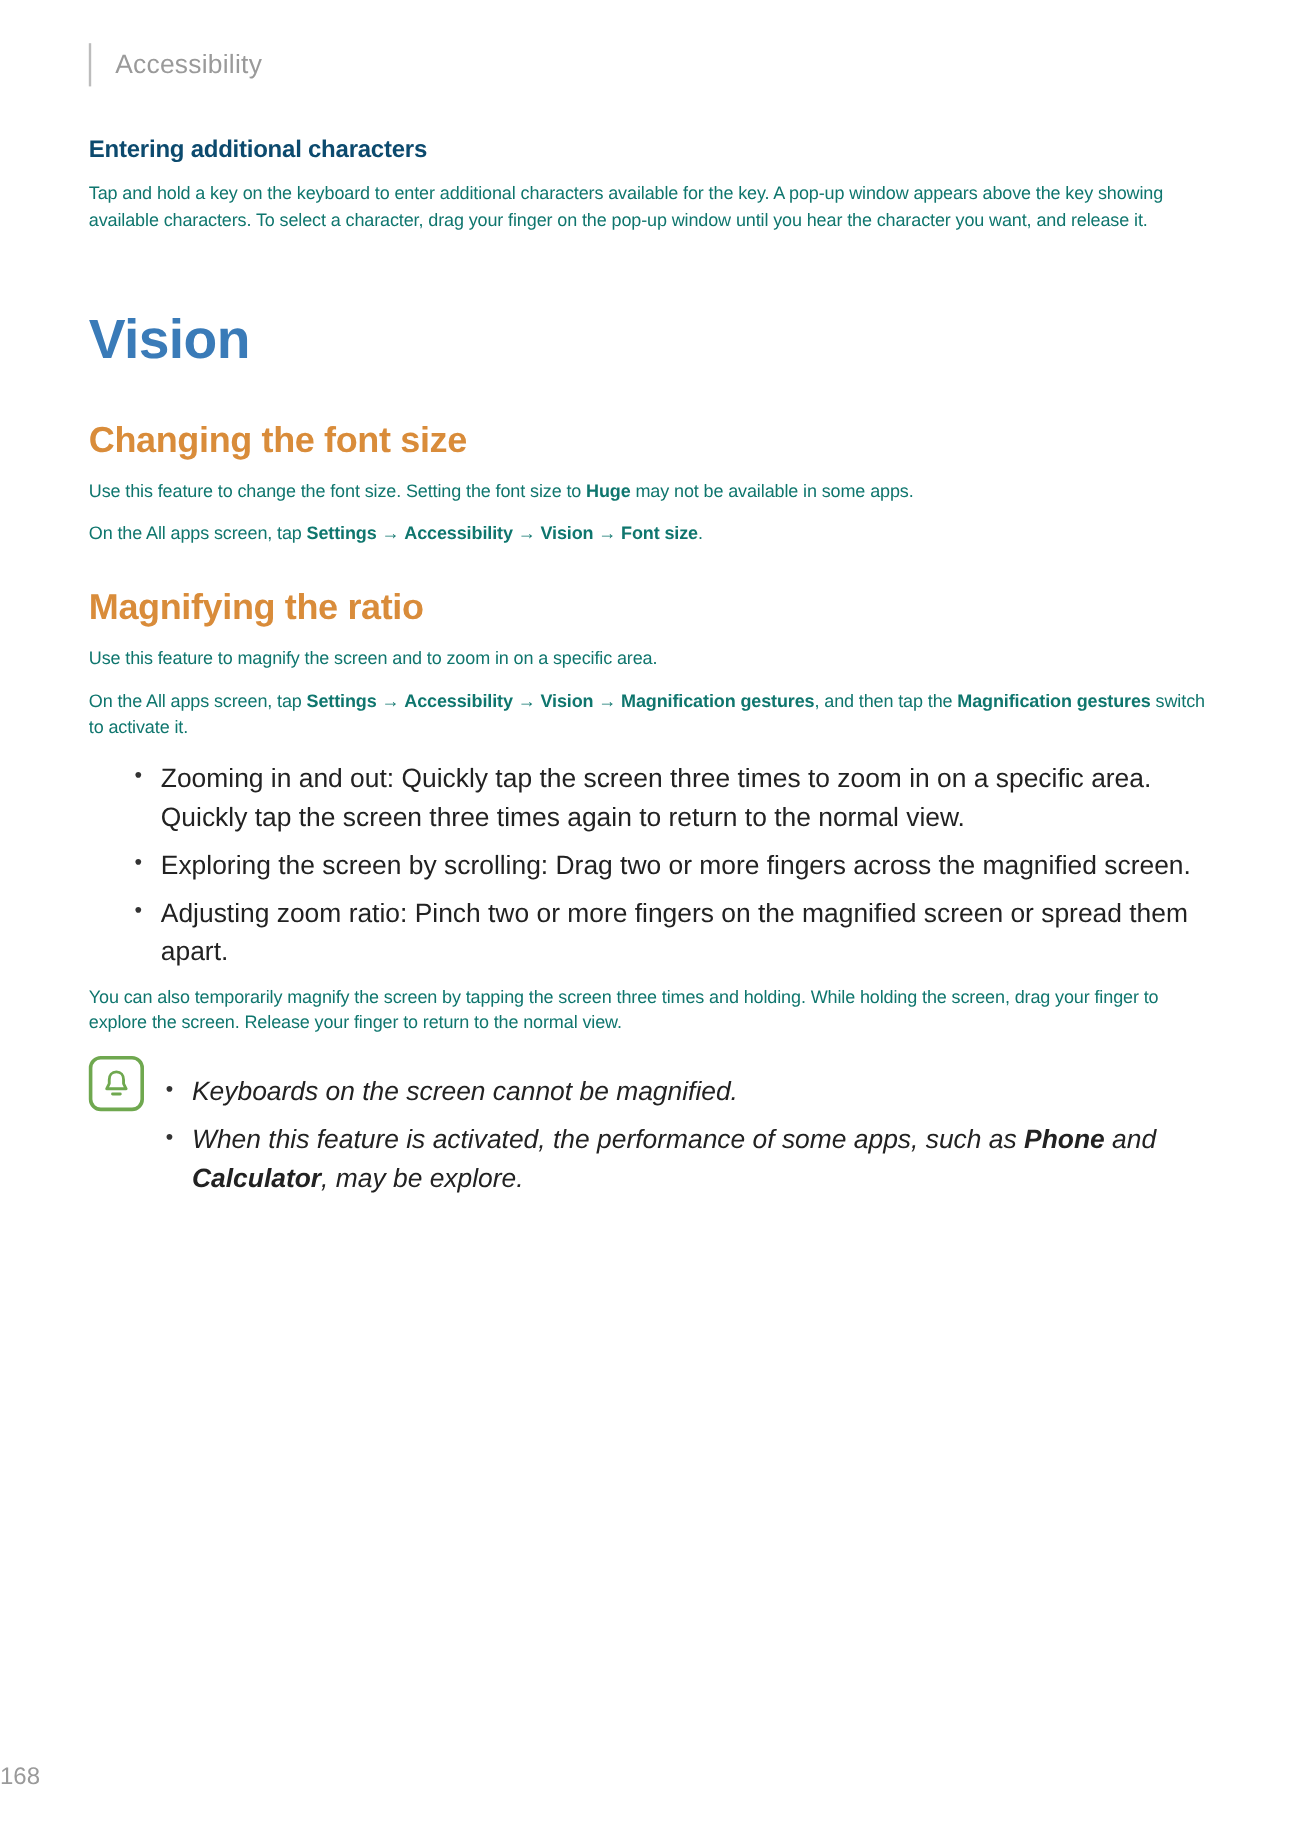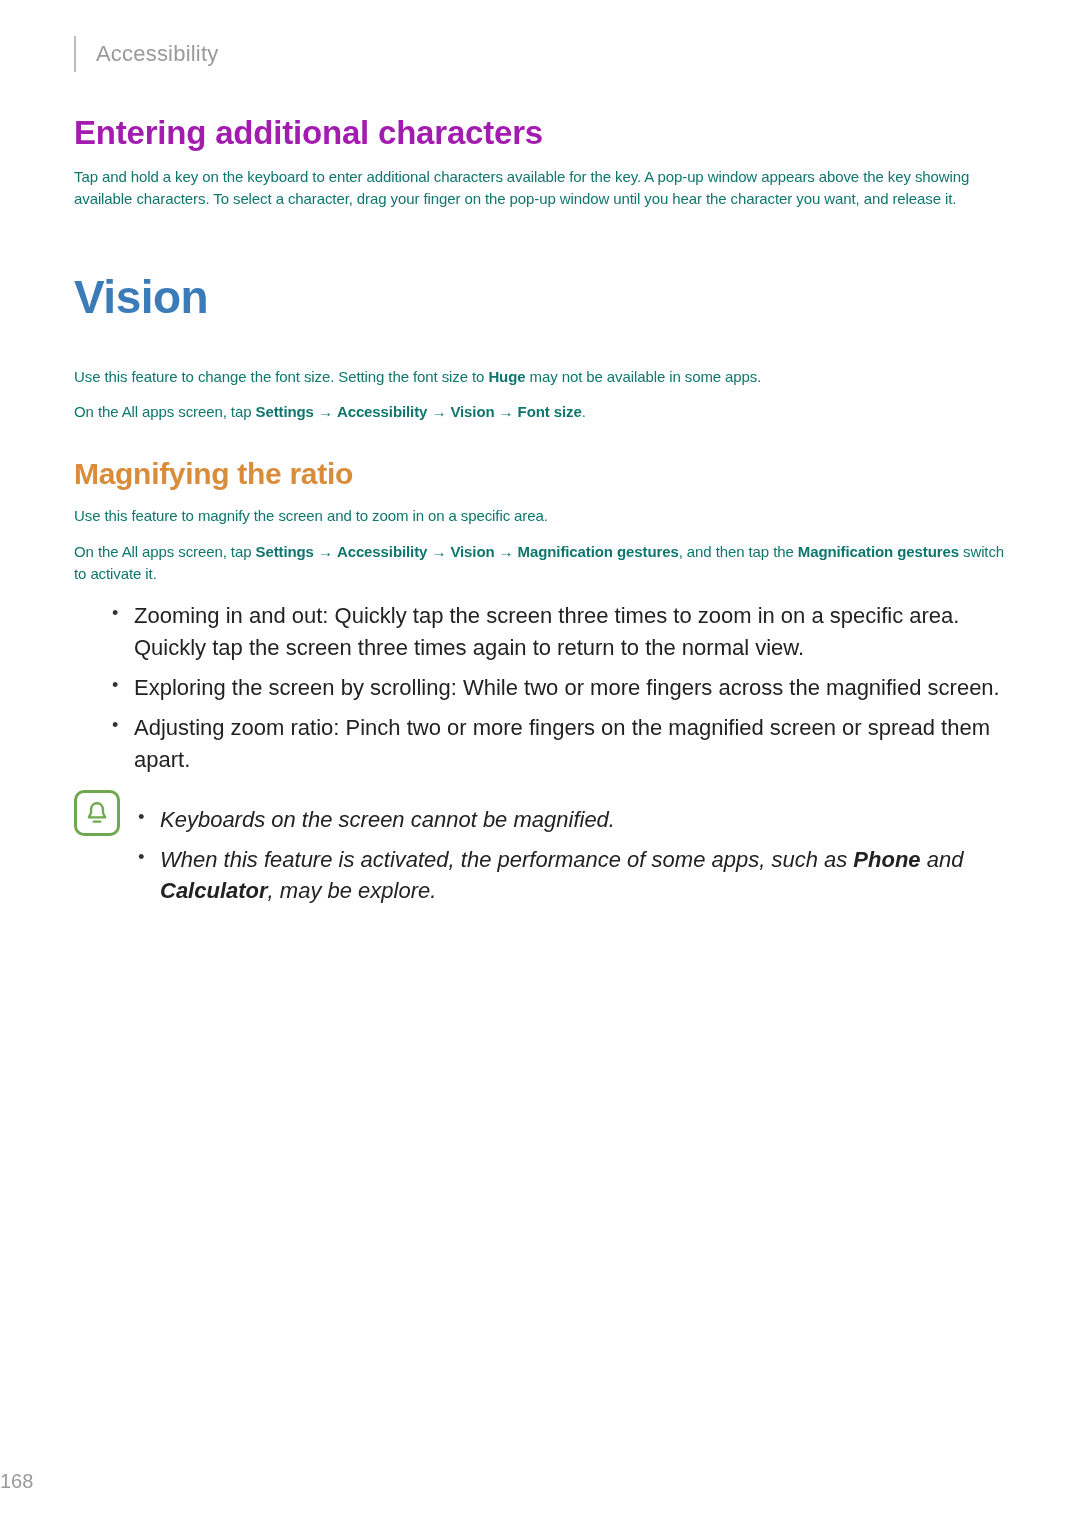--- a/index.html
+++ b/index.html
@@ -1,21 +1,21 @@
 <!DOCTYPE html>
 <html><head>
 <meta charset="utf-8">
 <style>
   * { box-sizing: border-box; margin: 0; padding: 0; }
   html, body { width: 1080px; height: 1527px; background: #ffffff; font-family: "Segoe UI", "Helvetica Neue", Arial, sans-serif; color: #222; }
   .page { padding: 36px 74px 0 74px; position: relative; height: 100%; }
   .header { display: flex; align-items: center; height: 36px; margin-bottom: 42px; }
   .header-bar { width: 2px; height: 36px; background: #bcbcbc; margin-right: 20px; }
   .header-text { color: #9a9a9a; font-size: 22px; letter-spacing: 0.2px; }
-  .h3 { font-weight: 700; font-size: 33px; color: #a21caf; margin-bottom: 14px; letter-spacing: -0.2px; }
+  .h3 { font-weight: 700; font-size: 20px; color: #0c4a6e; margin-bottom: 14px; letter-spacing: -0.2px; }
   .body-text { font-size: 15px; line-height: 1.45; color: #0f766e; letter-spacing: -0.1px; }
   .para { margin-bottom: 14px; }
   .h1 { font-weight: 700; color: #3a7bb8; font-size: 46px; margin-top: 60px; margin-bottom: 42px; letter-spacing: -0.5px; }
   .h2 { font-weight: 700; color: #d98c3a; font-size: 30px; margin-bottom: 14px; margin-top: 10px; letter-spacing: -0.3px; }
   .bold { font-weight: 700; }
   ul.bullets { list-style: none; padding-left: 38px; margin: 16px 0 12px 0; }
   ul.bullets > li { position: relative; font-size: 22px; line-height: 1.45; margin-bottom: 8px; padding-left: 22px; }
   ul.bullets > li::before { content: "•"; position: absolute; left: 0; top: 0; color: #333; font-size: 18px; }
   .note-block { display: flex; align-items: flex-start; margin-top: 6px; }
   .note-icon { width: 46px; height: 46px; flex: 0 0 46px; border: 3px solid #6fa84f; border-radius: 10px; display: flex; align-items: center; justify-content: center; margin-right: 18px; margin-top: 2px; }
@@ -36,39 +36,41 @@
   </div>
 
   <div class="section">
     <div class="h3">Entering additional characters</div>
     <div class="body-text para">Tap and hold a key on the keyboard to enter additional characters available for the key. A pop-up window appears above the key showing available characters. To select a character, drag your finger on the pop-up window until you hear the character you want, and release it.</div>
   </div>
 
   <div class="h1">Vision</div>
 
   <div class="section">
+    <div class="h2">Changing the font size</div>
     <div class="body-text para">
       <span>Use this feature to change the font size. Setting the font size to </span><span class="bold">Huge</span><span> may not be available in some apps.</span>
     </div>
     <div class="body-text para">
       <span>On the All apps screen, tap </span><span class="bold">Settings</span><span> → </span><span class="bold">Accessibility</span><span> → </span><span class="bold">Vision</span><span> → </span><span class="bold">Font size</span><span>.</span>
     </div>
   </div>
 
   <div class="section">
     <div class="h2">Magnifying the ratio</div>
     <div class="body-text para">Use this feature to magnify the screen and to zoom in on a specific area.</div>
     <div class="body-text para">
       <span>On the All apps screen, tap </span><span class="bold">Settings</span><span> → </span><span class="bold">Accessibility</span><span> → </span><span class="bold">Vision</span><span> → </span><span class="bold">Magnification gestures</span><span>, and then tap the </span><span class="bold">Magnification gestures</span><span> switch to activate it.</span>
     </div>
     <ul class="bullets">
       <li>Zooming in and out: Quickly tap the screen three times to zoom in on a specific area. Quickly tap the screen three times again to return to the normal view.</li>
-      <li>Exploring the screen by scrolling: While two or more fingers across the magnified screen.</li>
+      <li>Exploring the screen by scrolling: Drag two or more fingers across the magnified screen.</li>
       <li>Adjusting zoom ratio: Pinch two or more fingers on the magnified screen or spread them apart.</li>
     </ul>
+    <div class="body-text para">You can also temporarily magnify the screen by tapping the screen three times and holding. While holding the screen, drag your finger to explore the screen. Release your finger to return to the normal view.</div>
 
     <div class="note-block">
       <div class="note-icon">
         <svg viewBox="0 0 24 24" fill="none">
           <path d="M12 3 C8.5 3 6.5 5.8 6.5 9 L6.5 12 L4.5 16 L19.5 16 L17.5 12 L17.5 9 C17.5 5.8 15.5 3 12 3 Z" stroke="#6fa84f" stroke-width="2.2" stroke-linejoin="round" fill="none"></path>
           <line x1="9" y1="20" x2="15" y2="20" stroke="#6fa84f" stroke-width="2.2" stroke-linecap="round"></line>
         </svg>
       </div>
       <div class="note-content">
         <ul class="bullets">

